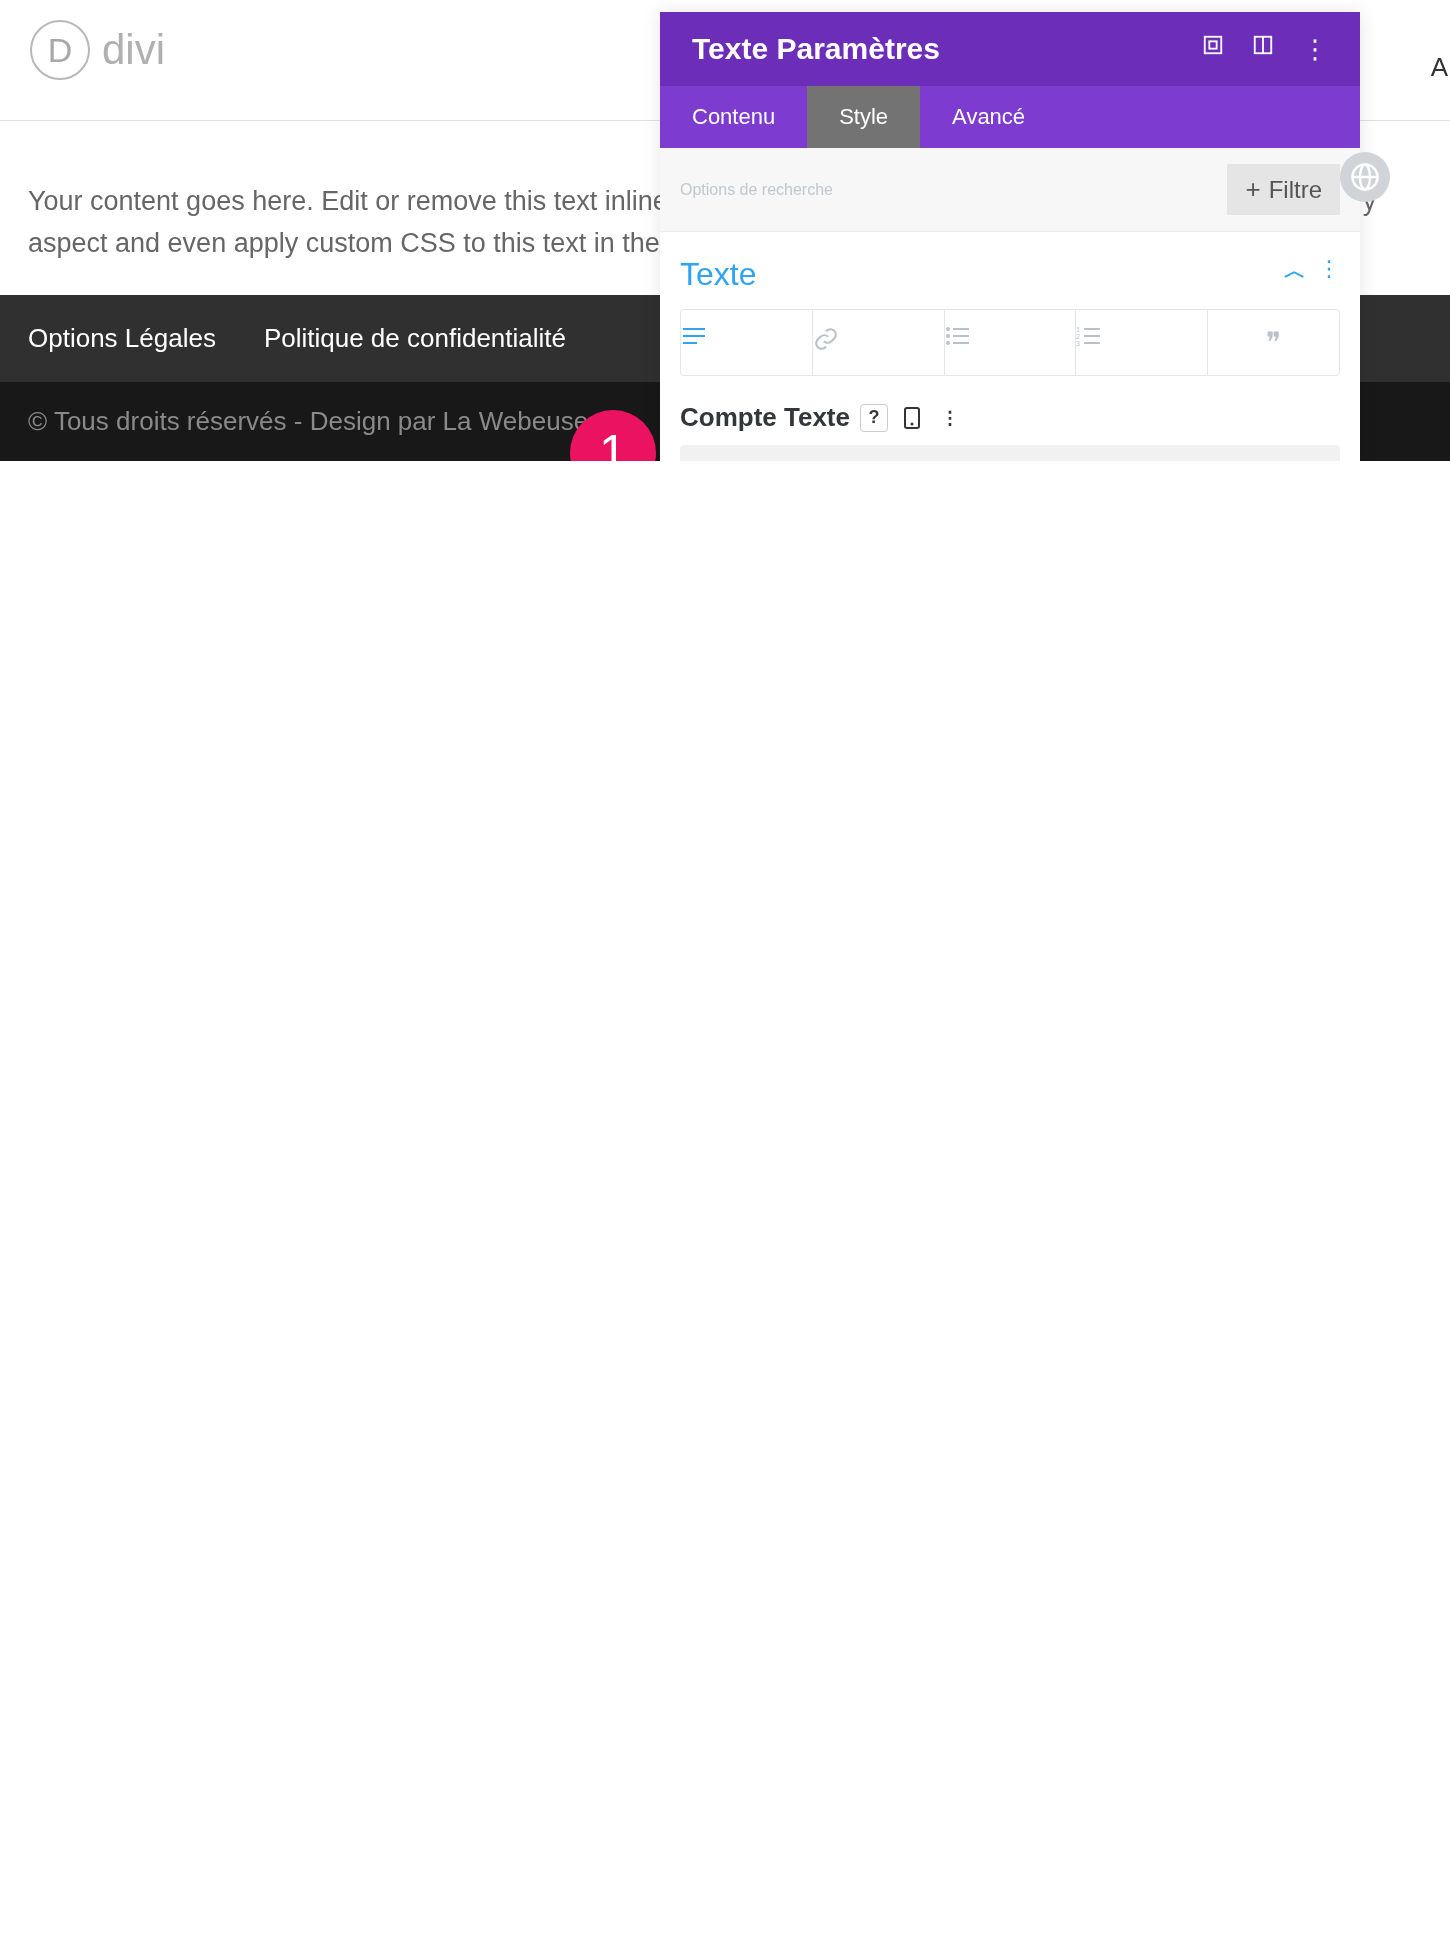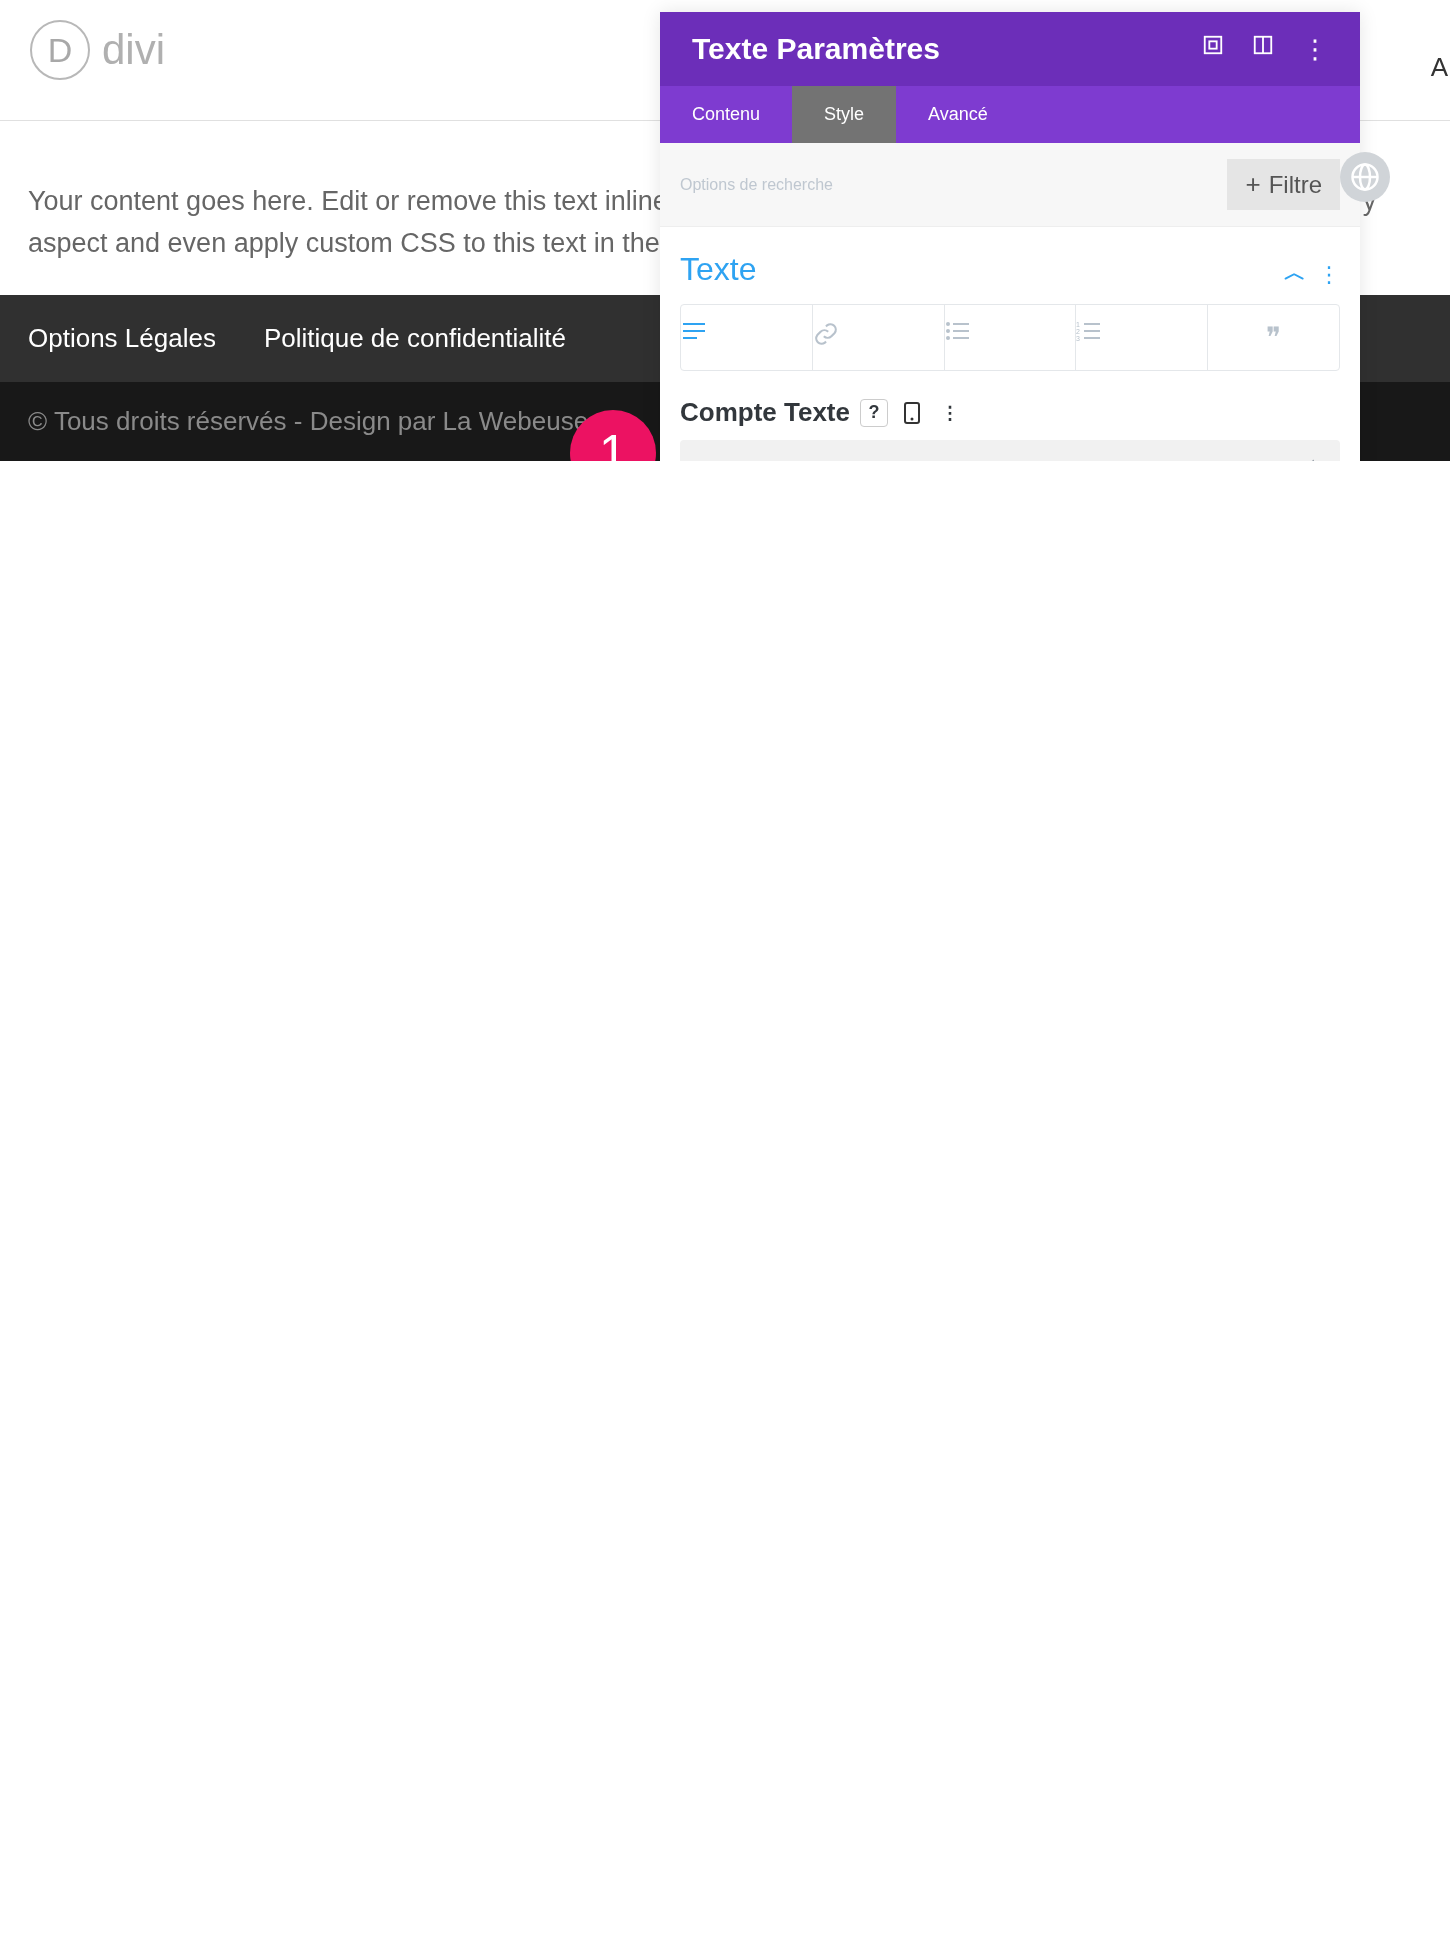--- a/index.html
+++ b/index.html
@@ -17,28 +17,28 @@
   .footer-links { background:#303030; color:#fff; padding:28px 28px; display:flex; gap:48px; font-size:26px; }
   .footer-copy { background:#181818; color:#8a8a8a; padding:24px 28px; font-size:26px; }
 
   
   .panel { position:absolute; top:12px; left:660px; width:700px; background:#fff; box-shadow:0 0 18px rgba(0,0,0,0.1); }
   .panel-header { background:#6c2eb9; color:#fff; display:flex; align-items:center; padding:20px 32px; gap:16px; }
   .panel-title { flex:1; font-size:30px; font-weight:600; }
   .panel-header-icons { display:flex; gap:28px; font-size:22px; }
   .icon-sq { width:22px; height:22px; }
   .tabs { background:#7e3bd0; display:flex; }
-  .tab { flex:0 0 auto; padding:18px 32px; font-size:18px; color:#fff; cursor:pointer; }
+  .tab { flex:0 0 auto; padding:18px 32px; font-size:22px; color:#fff; cursor:pointer; }
   .tab.active { background:#737373; }
   .filter-row { background:#f7f7f7; display:flex; align-items:center; padding:16px 20px; border-bottom:1px solid #eee;}
   .search-opts { flex:1; color:#bfc7d0; font-size:16px; }
   .filter-btn { background:#e5e5e5; padding:10px 18px; color:#555; font-size:24px; display:flex; align-items:center; gap:8px; }
 
   .panel-body { padding:18px 20px 20px 20px; }
-  .section-head { display:flex; align-items:flex-end; padding:6px 0 16px 0; }
+  .section-head { display:flex; align-items:flex-start; padding:6px 0 16px 0; }
   .section-title { color:#2ea3f2; font-size:32px; }
   .section-head-spacer { flex:1; }
   .caret { color:#2ea3f2; font-size:22px; font-weight:bold; margin-right:12px; }
   .dots-blue { color:#2ea3f2; font-size:22px; }
 
   .toggle-bar { display:flex; border:1px solid #e4e7ea; border-radius:4px; overflow:hidden; }
   .tog { flex:1; padding:16px 0; text-align:center; color:#b8c2cc; border-right:1px solid #e4e7ea;}
   .tog:last-child{border-right:none;}
   .tog.active { color:#2ea3f2; }
 

